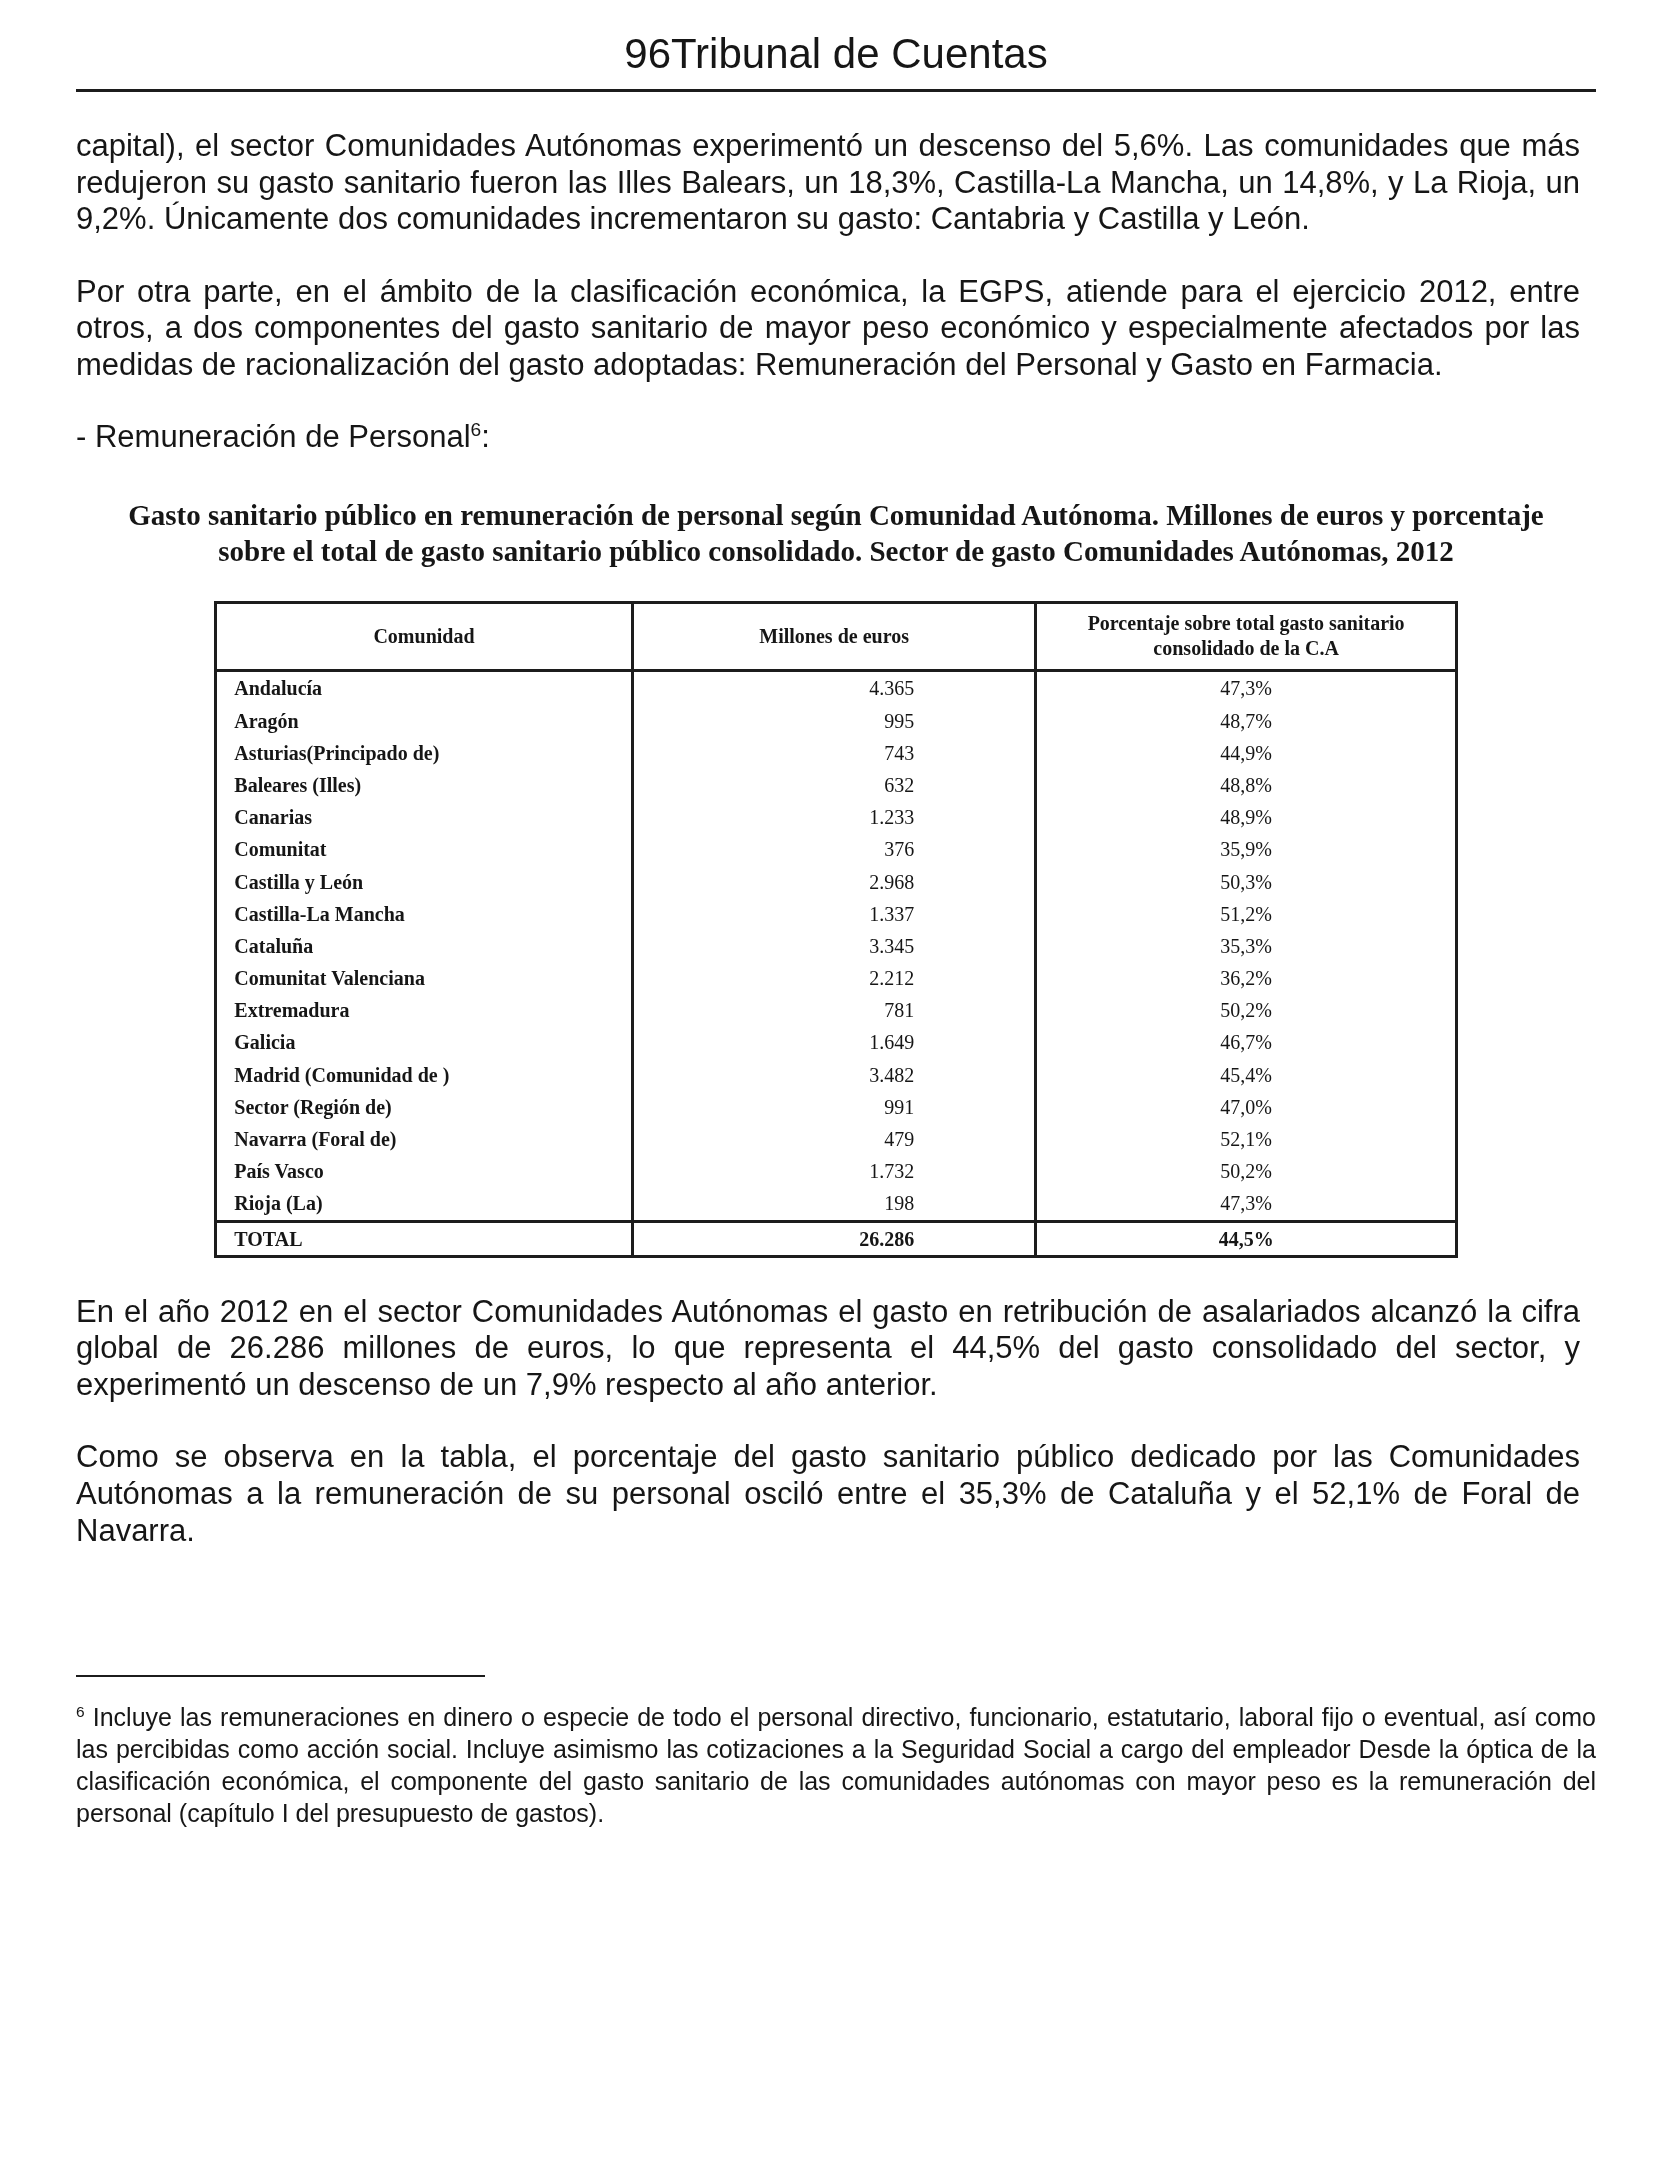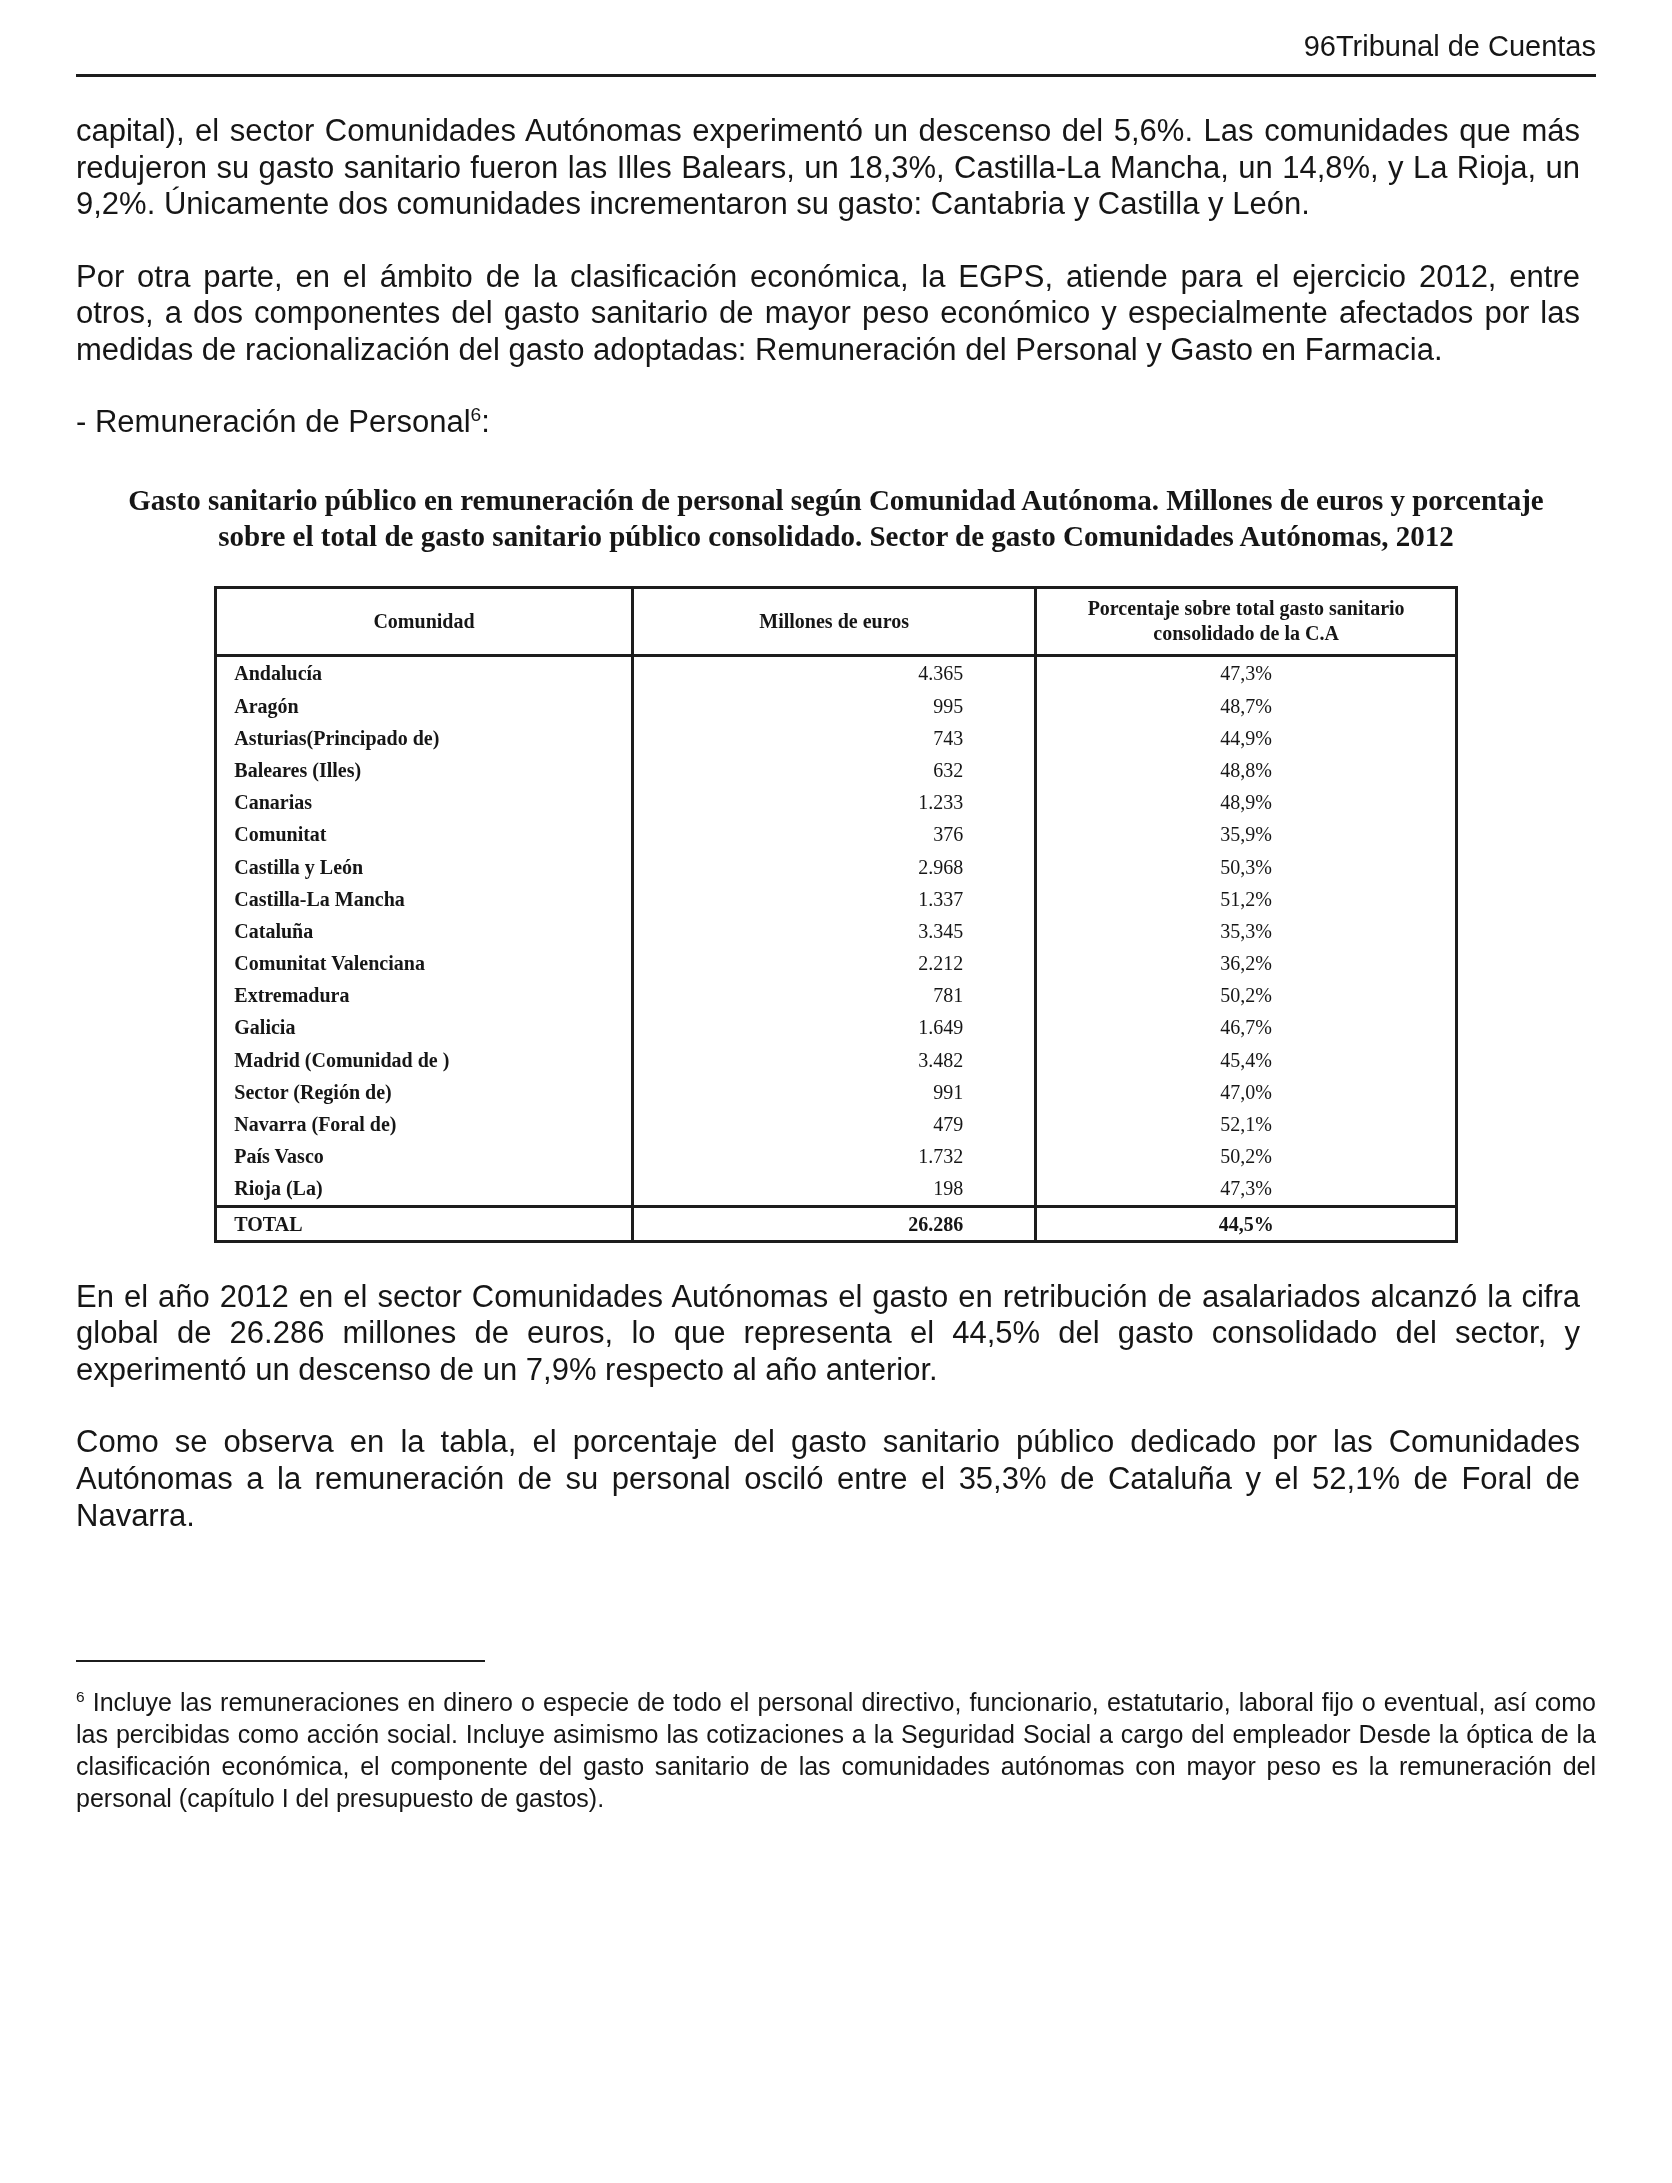--- a/index.html
+++ b/index.html
@@ -9,22 +9,22 @@
     font-family: "Liberation Sans", sans-serif;
     color: #161616;
   }
   .page {
     width: 1672px; height: 2183px;
     padding: 30px 76px 23.6px 76px;
     overflow: hidden;
     position: relative;
   }
   .page-header {
-    display: flex; justify-content: flex-end; align-items: flex-end;
-    font-size: 29px;
+    display: flex; justify-content: center; align-items: flex-end;
+    font-size: 42px;
     padding-bottom: 11px;
     border-bottom: 3.9px solid #1c1c1c;
   }
   .body-text {
     font-size: 31px;
     line-height: 1.18;
     text-align: justify;
     margin: 36px 16px 0 0;
   }
   .remuneracion-line { text-align: left; }
@@ -54,21 +54,21 @@
     padding: 7.9px 9.4px;
     border-bottom: 3.1px solid #1c1c1c;
     line-height: 1.25;
   }
   .col-comunidad { width: 33.6%; }
   .col-millones  { width: 32.5%; }
   .col-porcentaje{ width: 33.9%; }
   .data-table th + th, .data-table td + td { border-left: 3.1px solid #1c1c1c; }
   .data-table td { padding: 3.1px 9.4px; line-height: 1.3; }
   td.cell-comunidad { font-weight: bold; text-align: left; padding-left: 17.3px; }
-  td.cell-millones  { text-align: right; padding-right: 71px; }
+  td.cell-millones  { text-align: right; padding-right: 120px; }
   td.cell-porcentaje{ text-align: center; }
   .data-table tfoot td { border-top: 3.1px solid #1c1c1c; font-weight: bold; }
   .footnote-area { margin-top: 126px; }
   .footnote-rule {
     width: 409px; height: 0;
     border-top: 2.4px solid #1c1c1c;
     margin-bottom: 23.6px;
   }
   .footnote-text {
     font-size: 25px;

